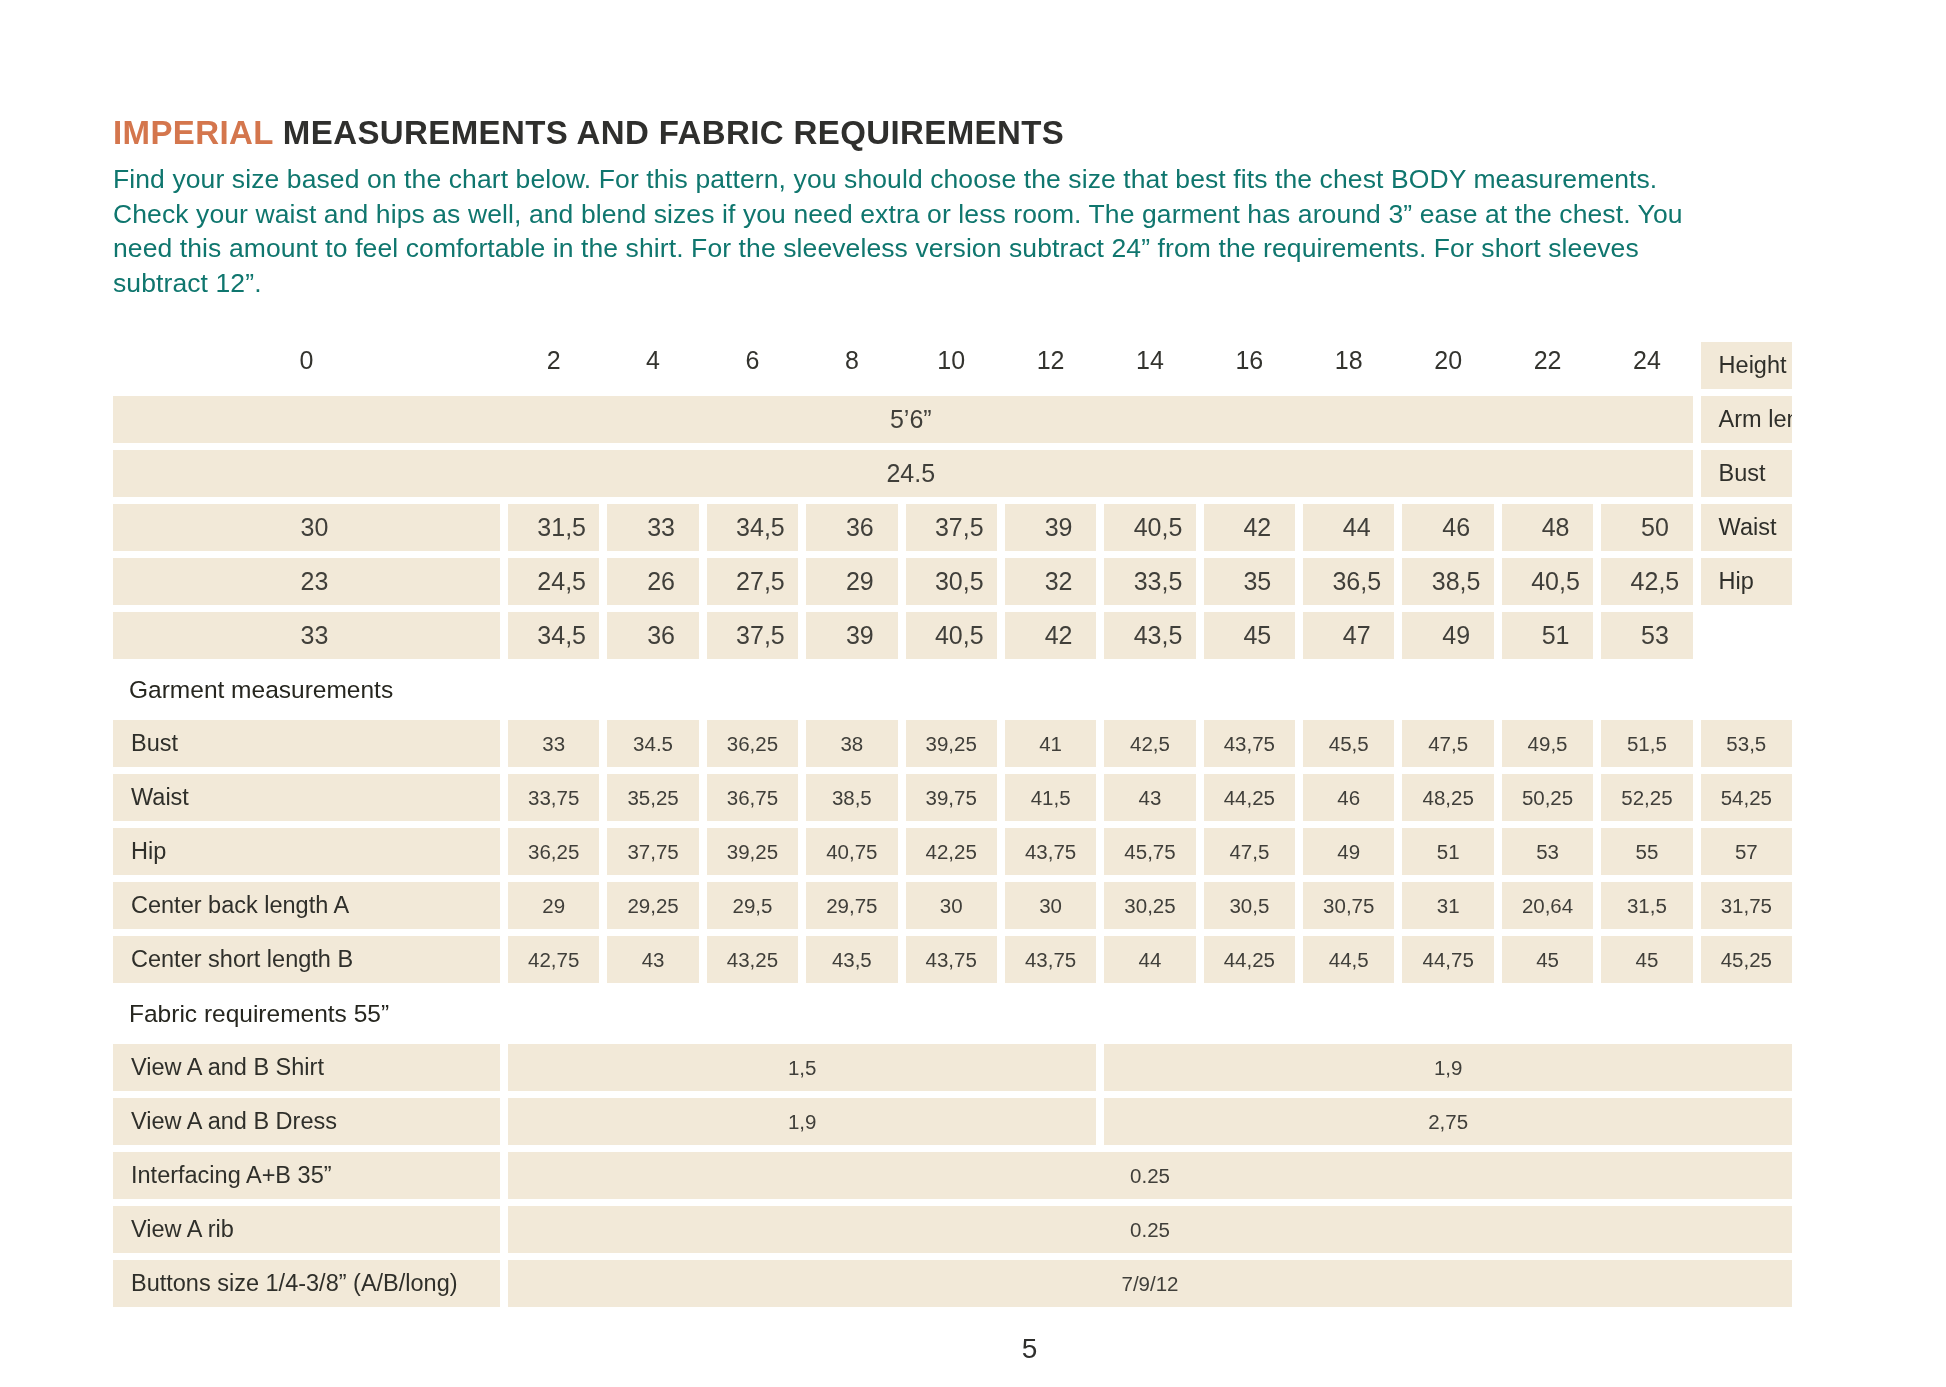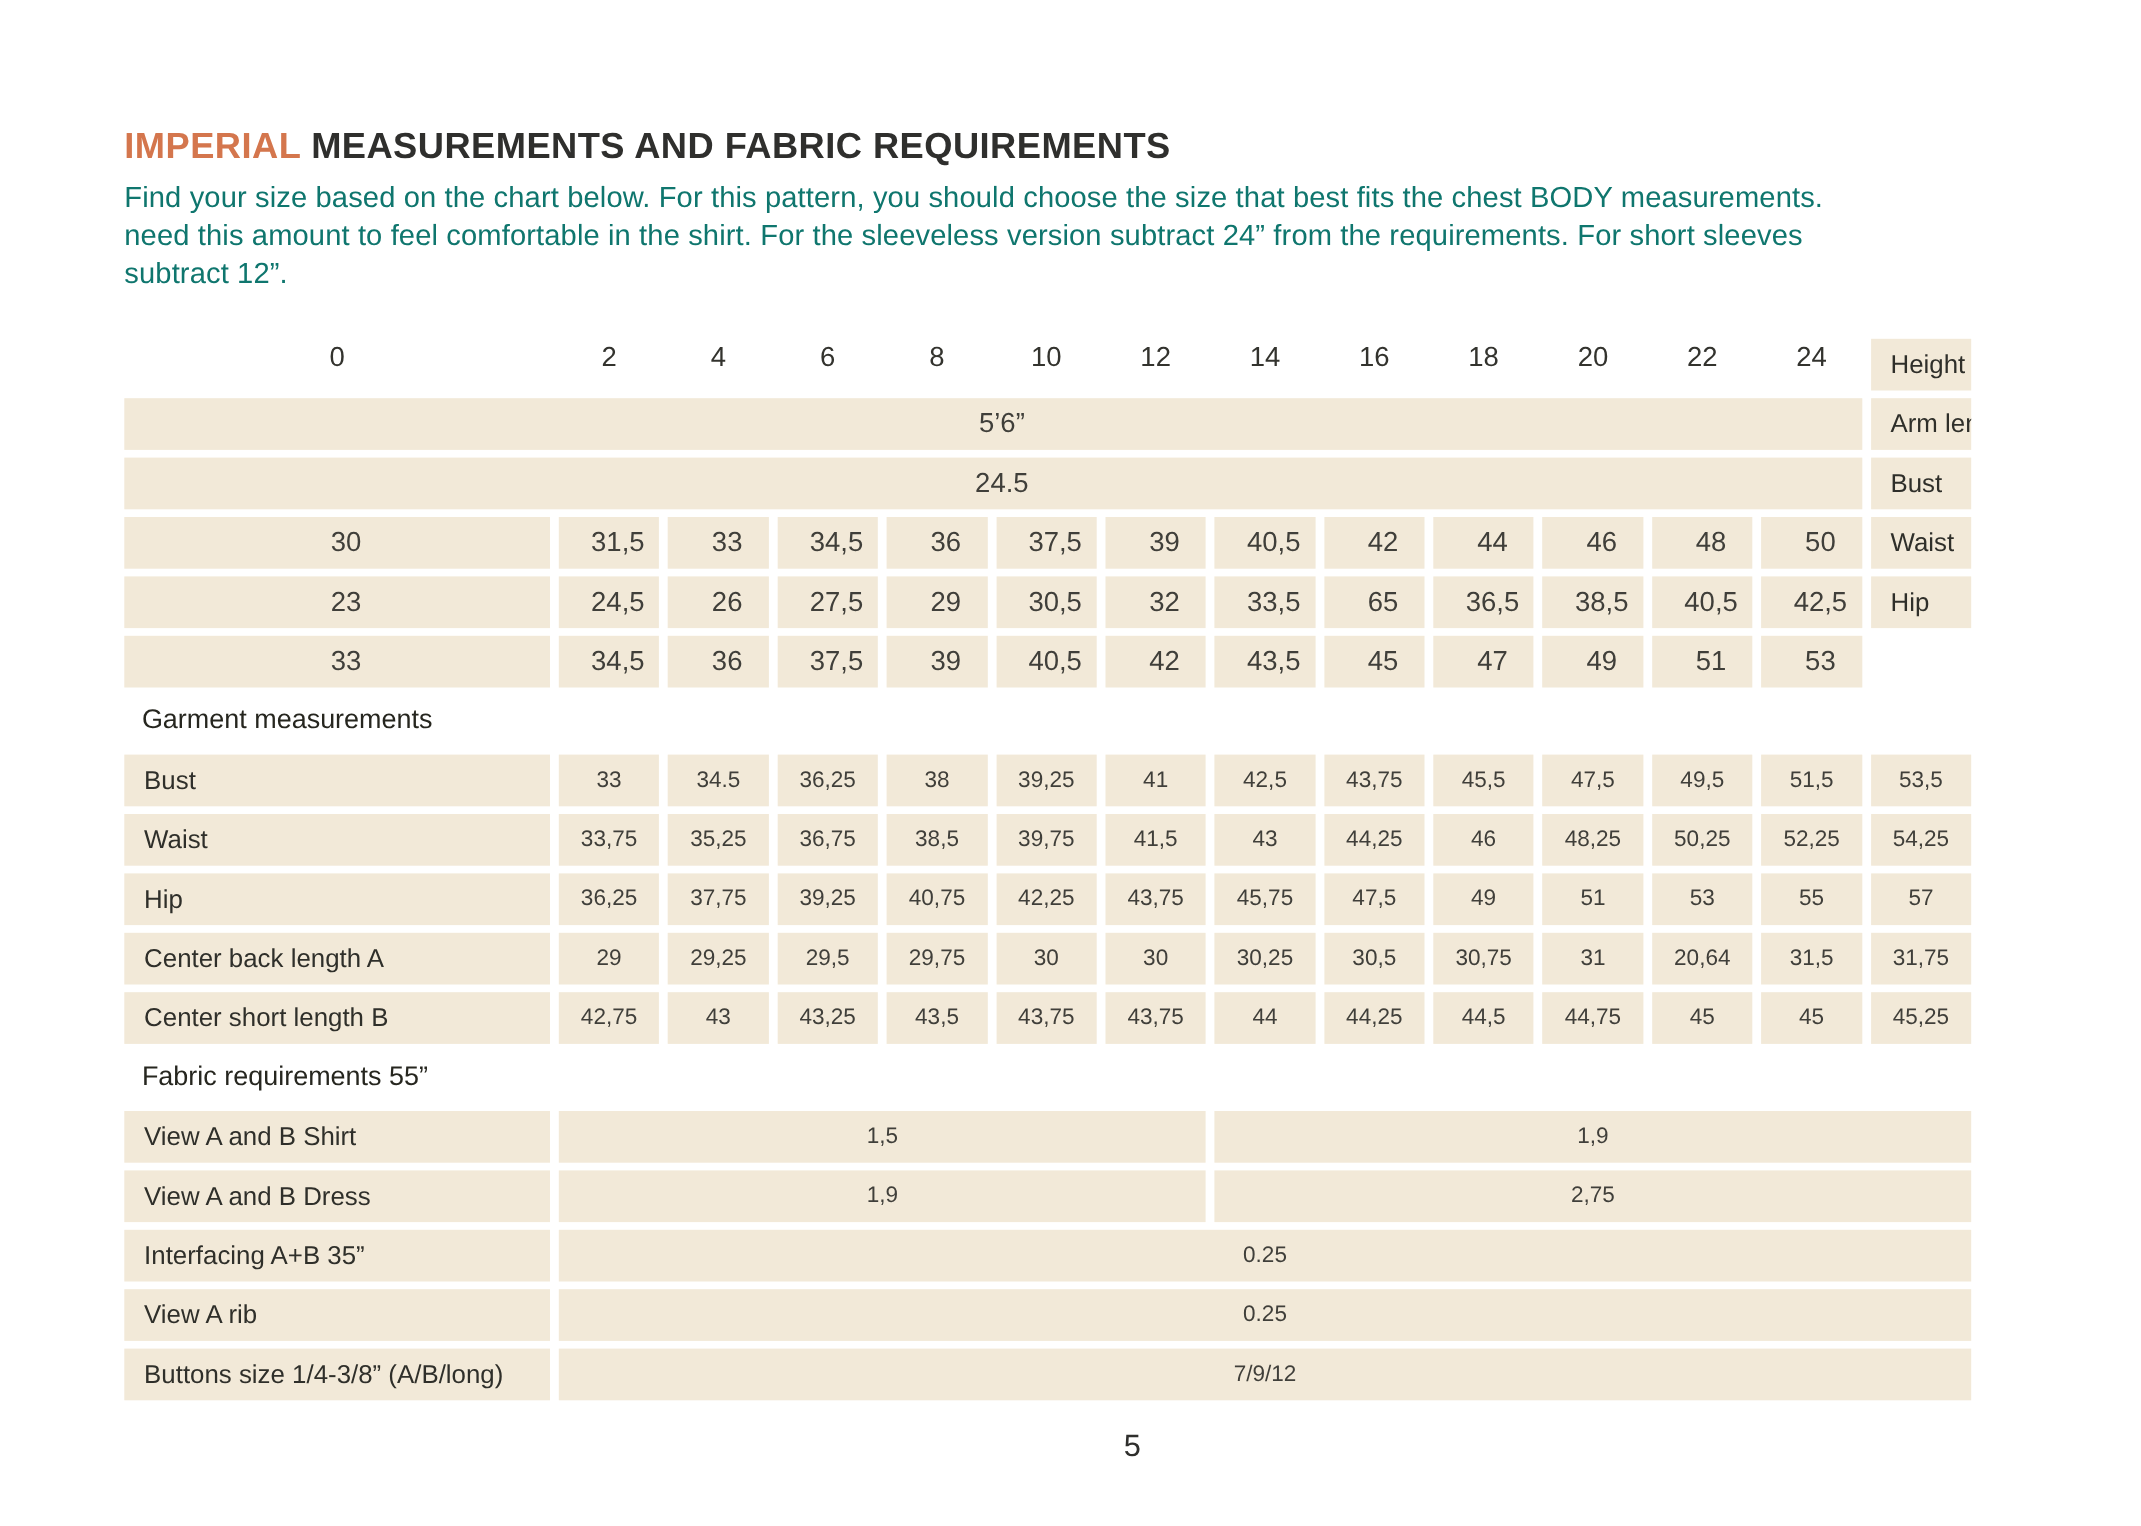--- a/index.html
+++ b/index.html
@@ -40,20 +40,21 @@
 <body>
 
 <div class="page">
 
   <div class="title">
     <span class="accent">IMPERIAL</span><span> MEASUREMENTS AND FABRIC REQUIREMENTS</span>
   </div>
 
   <div class="intro">
     <div class="line">Find your size based on the chart below. For this pattern, you should choose the size that best fits the chest BODY measurements.</div>
+    <div class="line">Check your waist and hips as well, and blend sizes if you need extra or less room. The garment has around 3” ease at the chest. You</div>
     <div class="line">need this amount to feel comfortable in the shirt. For the sleeveless version subtract 24” from the requirements. For short sleeves</div>
     <div class="line">subtract 12”.</div>
   </div>
 
   <div class="grid">
       <div class="cellbase hdr-size">0</div>
       <div class="cellbase hdr-size">2</div>
       <div class="cellbase hdr-size">4</div>
       <div class="cellbase hdr-size">6</div>
       <div class="cellbase hdr-size">8</div>
@@ -85,21 +86,21 @@
       <div class="cellbase val lg">50</div>
       <div class="cellbase row-label">Waist</div>
       <div class="cellbase val lg">23</div>
       <div class="cellbase val lg">24,5</div>
       <div class="cellbase val lg">26</div>
       <div class="cellbase val lg">27,5</div>
       <div class="cellbase val lg">29</div>
       <div class="cellbase val lg">30,5</div>
       <div class="cellbase val lg">32</div>
       <div class="cellbase val lg">33,5</div>
-      <div class="cellbase val lg">65</div>
+      <div class="cellbase val lg">35</div>
       <div class="cellbase val lg">36,5</div>
       <div class="cellbase val lg">38,5</div>
       <div class="cellbase val lg">40,5</div>
       <div class="cellbase val lg">42,5</div>
       <div class="cellbase row-label">Hip</div>
       <div class="cellbase val lg">33</div>
       <div class="cellbase val lg">34,5</div>
       <div class="cellbase val lg">36</div>
       <div class="cellbase val lg">37,5</div>
       <div class="cellbase val lg">39</div>

